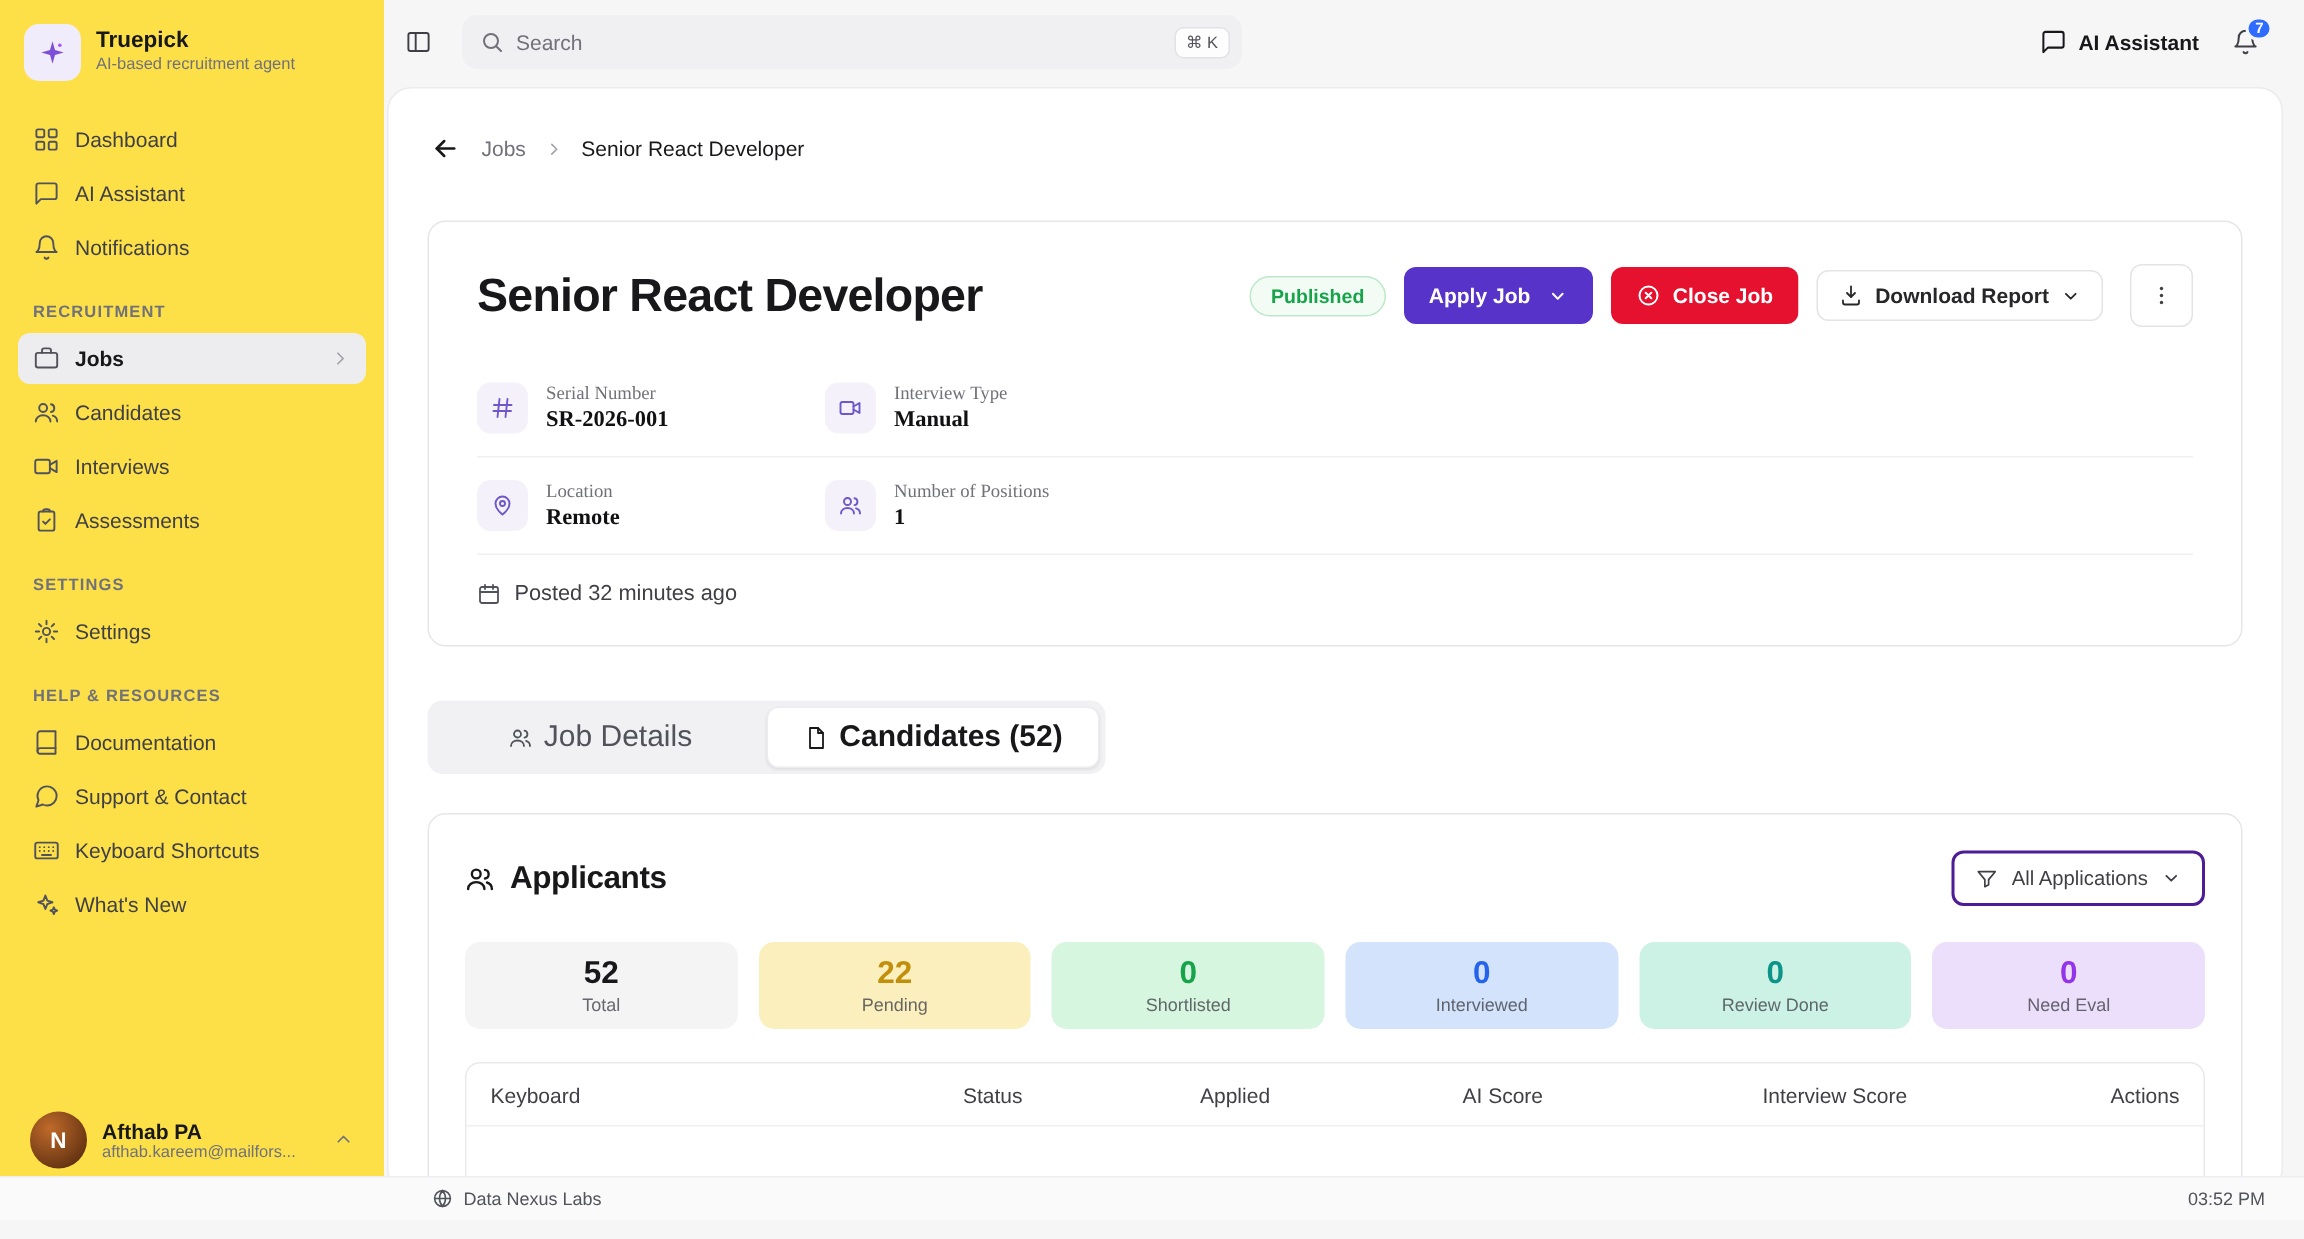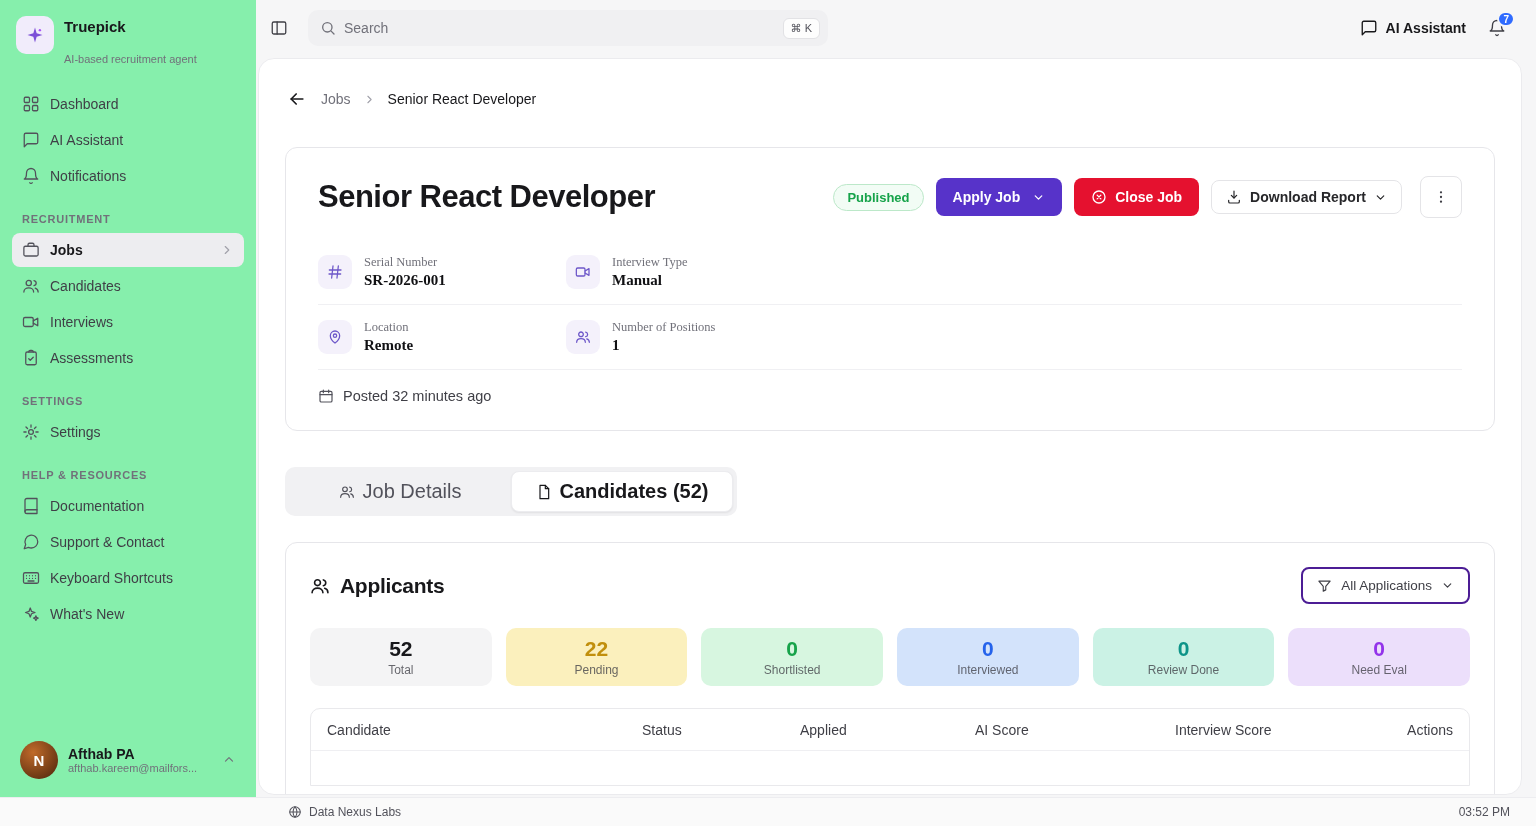--- a/index.html
+++ b/index.html
@@ -2,27 +2,27 @@
 <html><head>
 <meta charset="utf-8">
 <style>
   * { margin:0; padding:0; box-sizing:border-box; }
   html,body { width:1536px; height:826px; overflow:hidden; background:#f6f6f7;
     font-family:"Liberation Sans", sans-serif; color:#18181b; }
   svg { display:block; }
   .i { width:18px; height:18px; }
 
   
-  .sidebar { position:fixed; left:0; top:0; bottom:29px; width:256px; background:#86efac;
+  .sidebar { position:fixed; left:0; top:0; bottom:29px; width:256px; background:#fde047;
     display:flex; flex-direction:column; }
   .logo-row { display:flex; gap:10px; padding:16px 16px 10px 16px; align-items:flex-start; }
   .logo-badge { width:38px; height:38px; border-radius:10px; background:#f1ecfb;
     display:flex; align-items:center; justify-content:center; flex:0 0 auto; }
   .app-name { font-size:15px; font-weight:700; color:#18181b; padding-top:2px; }
-  .app-tagline { font-size:11px; color:#71717a; margin-top:18px; }
+  .app-tagline { font-size:11px; color:#71717a; margin-top:2px; }
   .nav { flex:1; overflow:hidden; padding-top:10px; }
   .nav-item { display:flex; align-items:center; gap:10px; margin:2px 12px; padding:8px 10px;
     border-radius:8px; font-size:14px; color:#3f3f46; cursor:pointer; }
   .nav-item .nicon { color:#52525b; display:flex; }
   .nav-item.active { background:#ededf0; color:#18181b; font-weight:600; }
   .nav-item .trail { margin-left:auto; color:#a1a1aa; display:flex; }
   .nav-heading { padding:18px 22px 6px 22px; font-size:11px; font-weight:700;
     letter-spacing:.07em; color:#71717a; }
   .user-row { display:flex; align-items:center; gap:10px; margin:10px 12px 12px 12px;
     padding:6px 8px; border-radius:10px; cursor:pointer; }
@@ -71,21 +71,21 @@
     padding:10px 16px; cursor:pointer; border:1px solid transparent; font-family:"Liberation Sans", sans-serif; }
   .btn-purple { background:#5733c9; color:#fff;gap:12px; }
   .btn-red { background:#e5112f; color:#fff; }
   .btn-outline { background:#fff; color:#27272a; border-color:#e4e4e7; padding:8px 14px;text-align:center; }
   .btn-kebab { background:#fff; border:1px solid #e4e4e7; border-radius:8px; width:42px; height:42px;
     display:flex; align-items:center; justify-content:center; cursor:pointer; color:#3f3f46; margin-left:6px; }
 
   .field-rows { margin-top:22px; }
   .field-row { display:flex; padding:15px 0; }
   .field { display:flex; gap:12px; align-items:center; width:232px;font-family:Liberation Serif, serif; }
-  .field:last-child { width:auto;margin-left:16px; }
+  .field:last-child { width:auto; }
   .fi-box { width:34px; height:34px; border-radius:9px; background:#f4f1fb; color:#6d57c9;
     display:flex; align-items:center; justify-content:center; flex:0 0 auto; }
   .f-label { font-size:12.5px; color:#71717a; }
   .f-value { font-size:15px; font-weight:600; color:#111114; margin-top:2px; }
   .hr { border-bottom:1px solid #f0f0f3; }
   .posted-row { margin-top:18px; display:flex; gap:9px; font-size:14.5px; color:#3f3f46; }
   .posted-row .nicon { color:#52525b; }
 
   
   .tabs { margin-top:36px; display:inline-flex; background:#f1f1f3; border-radius:10px; padding:4px; }
@@ -110,21 +110,21 @@
   .stat-label { font-size:12px; color:rgba(63,63,70,.78); }
 
   .table { margin-top:22px; border:1px solid #e9e9ec; border-radius:10px 10px 0 0; overflow:hidden; }
   .thead { display:grid; grid-template-columns:315px 158px 175px 200px 1fr 110px; align-items:center;
     height:42px; border-bottom:1px solid #efeff2; }
   .th { font-size:14px; font-weight:500; color:#3f3f46; padding:0 16px; }
   .th.right { text-align:right; }
   .tbody-space { height:34px; }
 
   
-  .statusbar { position:fixed; left:0; right:0; bottom:0; height:29px; background:#fafafa;
+  .statusbar { position:fixed; left:0; right:0; bottom:13px; height:29px; background:#fafafa;
     border-top:1px solid #ededf0; display:flex; align-items:center; justify-content:space-between;
     padding:0 26px 0 288px; font-size:12px; color:#52525b; }
   .sb-left { display:flex; align-items:center; gap:7px; }
 </style>
 </head>
 <body>
 
 <aside class="sidebar">
   <div class="logo-row">
     <div class="logo-badge">
@@ -506,21 +506,21 @@
           <div class="stat-label">Review Done</div>
         </div>
         <div class="stat" style="background: rgb(236, 223, 251);">
           <div class="stat-value" style="color: rgb(147, 51, 234);">0</div>
           <div class="stat-label">Need Eval</div>
         </div>
       </div>
 
       <div class="table">
         <div class="thead">
-          <div class="th">Candidate</div>
+          <div class="th">Keyboard</div>
           <div class="th">Status</div>
           <div class="th">Applied</div>
           <div class="th">AI Score</div>
           <div class="th">Interview Score</div>
           <div class="th right">Actions</div>
         </div>
         <div class="tbody-space"></div>
       </div>
     </section>
   </div>

